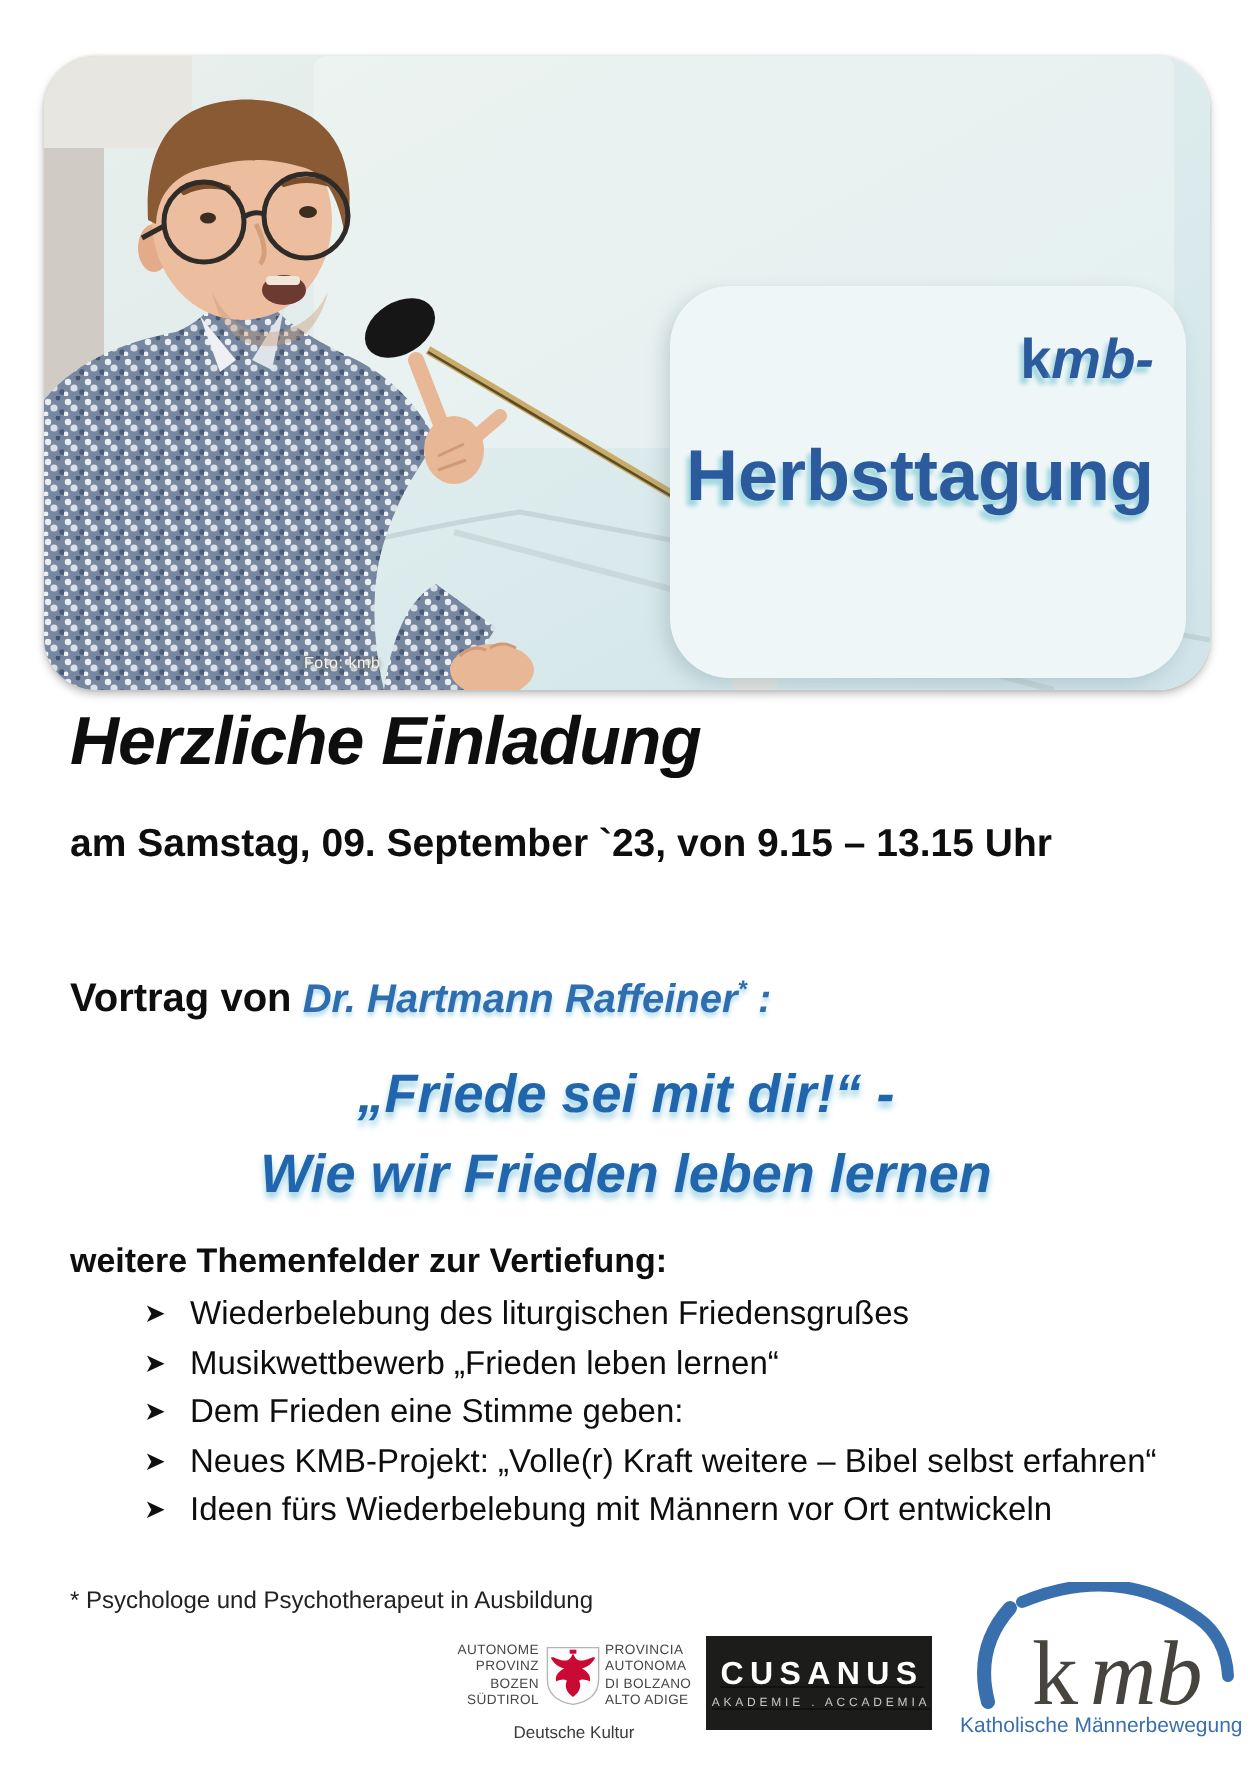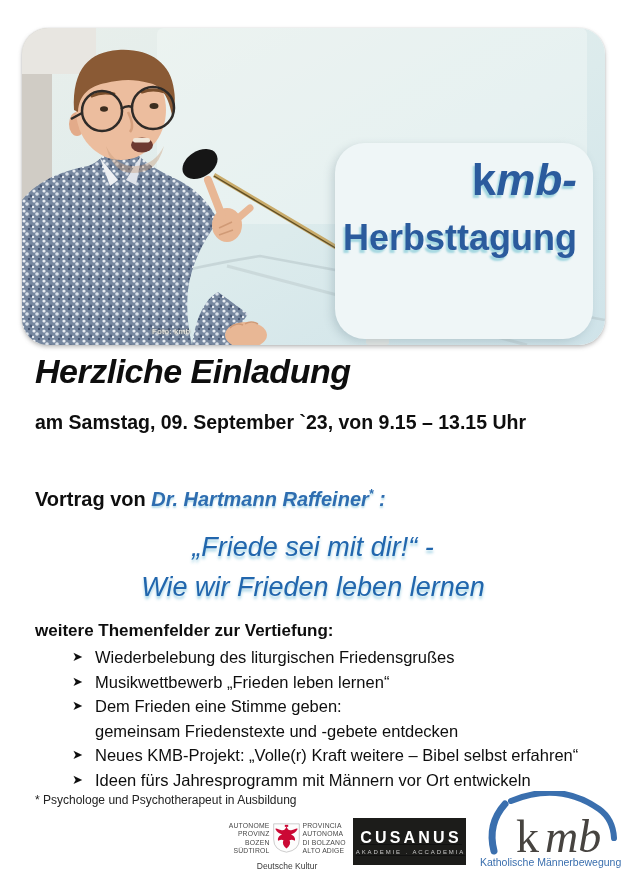--- a/index.html
+++ b/index.html
@@ -9,37 +9,37 @@
   
   .hero{position:absolute;left:22px;top:28px;width:583px;height:317px;border-radius:26px;
         overflow:hidden;box-shadow:0 2px 4px rgba(110,110,110,.45),0 0 0 1px rgba(0,0,0,.03);}
   .hero svg{display:block;}
   .photo-credit{position:absolute;left:130px;top:299px;font-size:8px;color:#f3f2ee;
         text-shadow:0 0 2px rgba(80,70,40,.9);letter-spacing:.3px;}
   .title-panel{position:absolute;left:313px;top:115px;width:258px;height:196px;border-radius:30px;
         background:#eff6f7;box-shadow:-3px 3px 9px rgba(90,120,130,.25);
         box-sizing:border-box;padding:12px 16px 0 0;text-align:right;}
   .t-line{color:#2b5b9d;font-weight:bold;text-shadow:-2px 3px 2px #a3d7e0;}
-  .t1{font-size:44px;height:54px;line-height:50px;}
+  .t1{font-size:28px;height:54px;line-height:50px;}
   .t1 .mb{font-style:italic;}
   .t2{font-size:36px;height:58px;line-height:58px;}
   .t3{font-size:43px;height:60px;line-height:56px;}
 
   
   .heading{position:absolute;left:35px;top:352px;margin:0;font-size:34px;font-style:italic;
         font-weight:bold;color:#0e0e0e;letter-spacing:-.5px;}
   .dates{position:absolute;left:35px;top:408px;font-size:19.5px;font-weight:bold;
         line-height:28px;color:#0e0e0e;}
   .lecture{position:absolute;left:35px;top:487px;white-space:nowrap;}
   .lecture .prefix{font-size:20px;font-weight:bold;color:#0e0e0e;}
   .lecture .speaker{font-size:20px;font-weight:bold;font-style:italic;color:#2e6db0;
         text-shadow:0 2px 2px rgba(160,210,228,.8);}
   .lecture sup{font-size:12px;}
   .quote{position:absolute;left:0;top:527px;width:626px;text-align:center;font-size:27px;
-        font-weight:normal;font-style:italic;color:#2166ad;line-height:40px;
+        font-weight:bold;font-style:italic;color:#2166ad;line-height:40px;
         text-shadow:0 3px 3px rgba(150,205,226,.9);}
 
   
   .topics{position:absolute;left:35px;top:621px;width:566px;font-size:16.5px;color:#0e0e0e;}
   .topics-h{font-weight:bold;font-size:17px;margin:0 0 4px 0;}
   .topics ul{list-style:none;margin:0;padding:0 0 0 37px;}
   .topics li{display:grid;grid-template-columns:23px 1fr;line-height:24.5px;}
   .bul{font-size:13px;}
   .cont{grid-column:2;}
 
@@ -163,30 +163,29 @@
           <div class="cont"></div>
         </li>
       <li>
           <span class="bul">➤</span>
           <span>Musikwettbewerb „Frieden leben lernen“</span>
           <div class="cont"></div>
         </li>
       <li>
           <span class="bul">➤</span>
           <span>Dem Frieden eine Stimme geben:</span>
-          <div class="cont">gemeinsam Friedenstexte und -gebete entdecken</div>
         </li>
       <li>
           <span class="bul">➤</span>
           <span>Neues KMB-Projekt: „Volle(r) Kraft weitere – Bibel selbst erfahren“</span>
           <div class="cont"></div>
         </li>
       <li>
           <span class="bul">➤</span>
-          <span>Ideen fürs Jahresprogramm mit Männern vor Ort entwickeln</span>
+          <span>Ideen fürs Wiederbelebung mit Männern vor Ort entwickeln</span>
           <div class="cont"></div>
         </li>
     </ul>
   </div>
 
   <div class="footnote">* Psychologe und Psychotherapeut in Ausbildung</div>
 
   <div class="logo-province">
     <div class="prov-row">
       <div class="prov-col prov-left">

